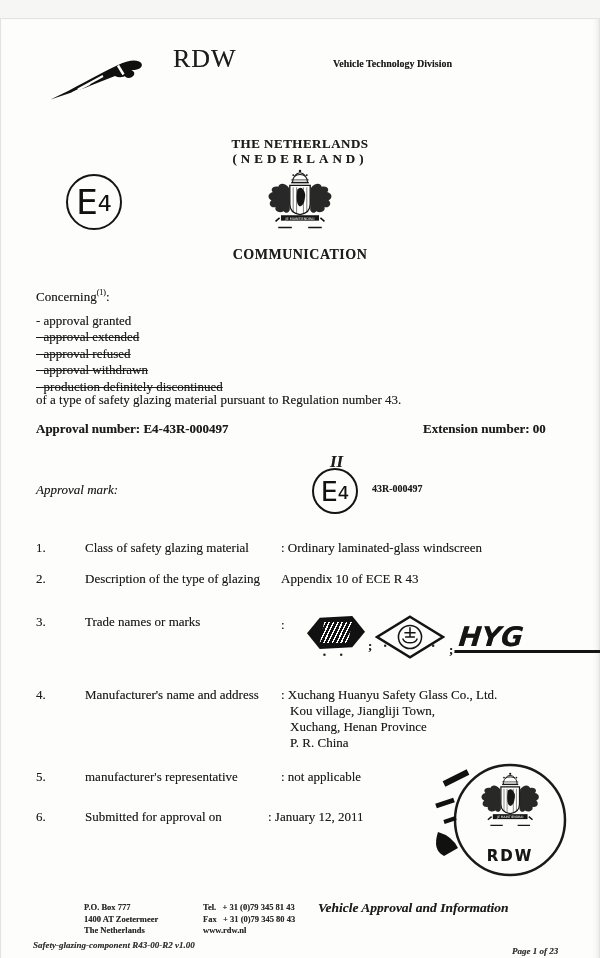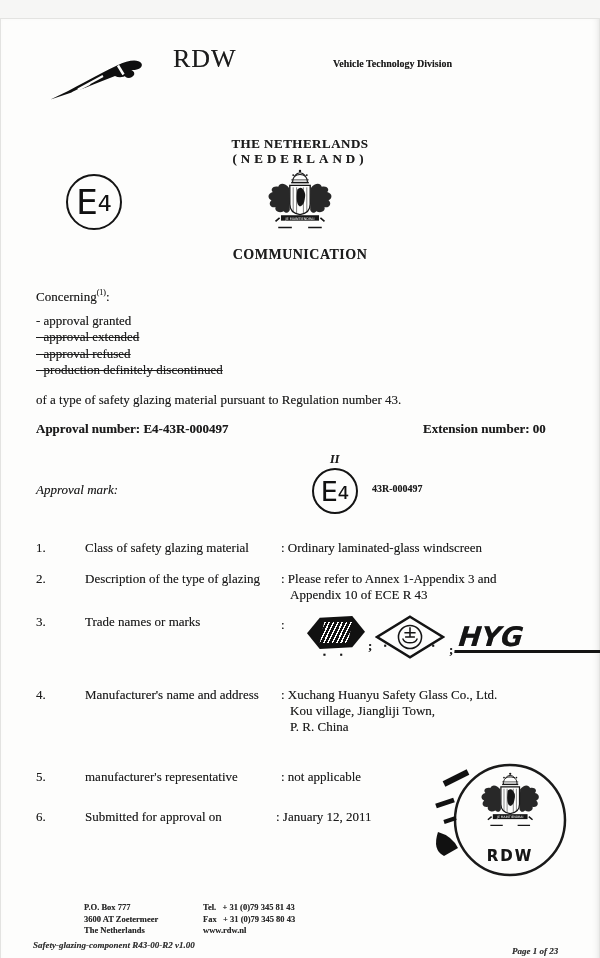--- a/index.html
+++ b/index.html
@@ -103,53 +103,53 @@
 
   <div class="abs doc-type" style="left:150px;top:229px">COMMUNICATION</div>
 
   <div class="abs" style="left:36px;top:270px">
     <span>Concerning</span><sup>(1)</sup><span>:</span>
   </div>
   <div class="abs opts" style="left:36px;top:295px">
     <div>- approval granted</div>
     <div class="struck">- approval extended</div>
     <div class="struck">- approval refused</div>
+    <div class="struck">- approval withdrawn</div>
     <div class="struck">- production definitely discontinued</div>
   </div>
   <div class="abs" style="left:36px;top:374px">of a type of safety glazing material pursuant to Regulation number 43.</div>
 
   <div class="abs b" style="left:36px;top:403px">
     <span>Approval number:</span>&nbsp;<span>E4-43R-000497</span>
   </div>
   <div class="abs b" style="left:423px;top:403px">
     <span>Extension number:</span>&nbsp;<span>00</span>
   </div>
 
   <div class="abs i" style="left:36px;top:464px">Approval mark:</div>
-  <div class="abs b i" style="left:330px;top:434px;font-size:12px">II</div>
+  <div class="abs b i" style="left:330px;top:434px;font-size:17px">II</div>
   <div class="abs e-badge e-badge-mark" style="left:312px;top:450px">
     <span class="letter">E</span>
       <span class="digit">4</span>
   </div>
   <div class="abs b" style="left:372px;top:465px;font-size:10px">43R-000497</div>
 
   <div class="abs row-no" style="left:36px;top:522px">1.</div>
   <div class="abs row-value" style="left:281px;top:522px">
       <div>: Ordinary laminated-glass windscreen</div>
     </div>
   <div class="abs row-label" style="left:85px;top:522px">
       <div>Class of safety glazing material</div>
     </div>
 
   <div class="abs row-no" style="left:36px;top:553px">2.</div>
   <div class="abs row-label" style="left:85px;top:553px">
       <div>Description of the type of glazing</div>
     </div>
   <div class="abs row-value" style="left:281px;top:553px">
-    <div>: Please refer to Annex 1-Appendix 3 and</div>
       <div>Appendix 10 of ECE R 43</div>
   </div>
 
   <div class="abs row-no" style="left:36px;top:596px">3.</div>
   <div class="abs row-label" style="left:85px;top:596px">
       <div>Trade names or marks</div>
     </div>
   <div class="abs row-value" style="left:281px;top:599px">
       <div>:</div>
     </div>
@@ -174,58 +174,60 @@
 
   <div class="abs hyg" style="left:459px;top:605px">HYG</div>
 
   <div class="abs row-no" style="left:36px;top:669px">4.</div>
   <div class="abs row-label" style="left:85px;top:669px">
       <div>Manufacturer's name and address</div>
     </div>
   <div class="abs row-value ml" style="left:281px;top:669px">
     <div>: Xuchang Huanyu Safety Glass Co., Ltd.</div>
       <div>Kou village, Jiangliji Town,</div>
+    <div>Xuchang, Henan Province</div>
       <div>P. R. China</div>
   </div>
 
   <div class="abs row-no" style="left:36px;top:751px">5.</div>
   <div class="abs row-label" style="left:85px;top:751px">
       <div>manufacturer's representative</div>
   </div>
   <div class="abs row-value" style="left:281px;top:751px">
       <div>: not applicable</div>
     </div>
 
   <div class="abs row-no" style="left:36px;top:791px">6.</div>
   <div class="abs row-label" style="left:85px;top:791px">
       <div>Submitted for approval on</div>
     </div>
-  <div class="abs row-value" style="left:276px;top:791px">
+  <div class="abs row-value" style="left:268px;top:791px">
       <div>: January 12, 2011</div>
     </div>
 
   <div class="abs" style="left:432px;top:740px">
     <svg width="145" height="128" viewBox="0 0 145 128">
       <circle cx="78" cy="62" r="55" stroke="#1a1a1a" stroke-width="2.5" fill="none"></circle>
       <use href="#coa" transform="translate(41,14) scale(0.62)"></use>
       <text x="78" y="103" font-size="15" font-weight="bold" letter-spacing="2" text-anchor="middle" fill="#161616" font-family="'DejaVu Sans',sans-serif">RDW</text>
       <path d="M12 26 L36 14" stroke="#111" stroke-width="6"></path>
       <path d="M4 48 L22 42" stroke="#111" stroke-width="5"></path>
       <path d="M12 64 L24 60" stroke="#111" stroke-width="4"></path>
       <path d="M6 74 Q0 92 12 98 L26 90 Q20 78 6 74 Z" fill="#111"></path>
     </svg>
   </div>
 
   <div class="abs footer-small" style="left:84px;top:884px">
     <div>P.O. Box 777</div>
-    <div>3600 AT Zoetermeer</div>
+    <div>1400 AT Zoetermeer</div>
     <div>The Netherlands</div>
   </div>
   <div class="abs footer-small" style="left:203px;top:884px">
     <div>Tel.   + 31 (0)79 345 81 43</div>
     <div>Fax   + 31 (0)79 345 80 43</div>
     <div>www.rdw.nl</div>
   </div>
+  <div class="abs tagline" style="left:318px;top:882px">Vehicle Approval and Information</div>
 
   <div class="abs refline" style="left:33px;top:922px">Safety-glazing-component R43-00-R2 v1.00</div>
   <div class="abs refline" style="left:512px;top:928px">Page 1 of 23</div>
 
 </div>
 
 </body></html>

